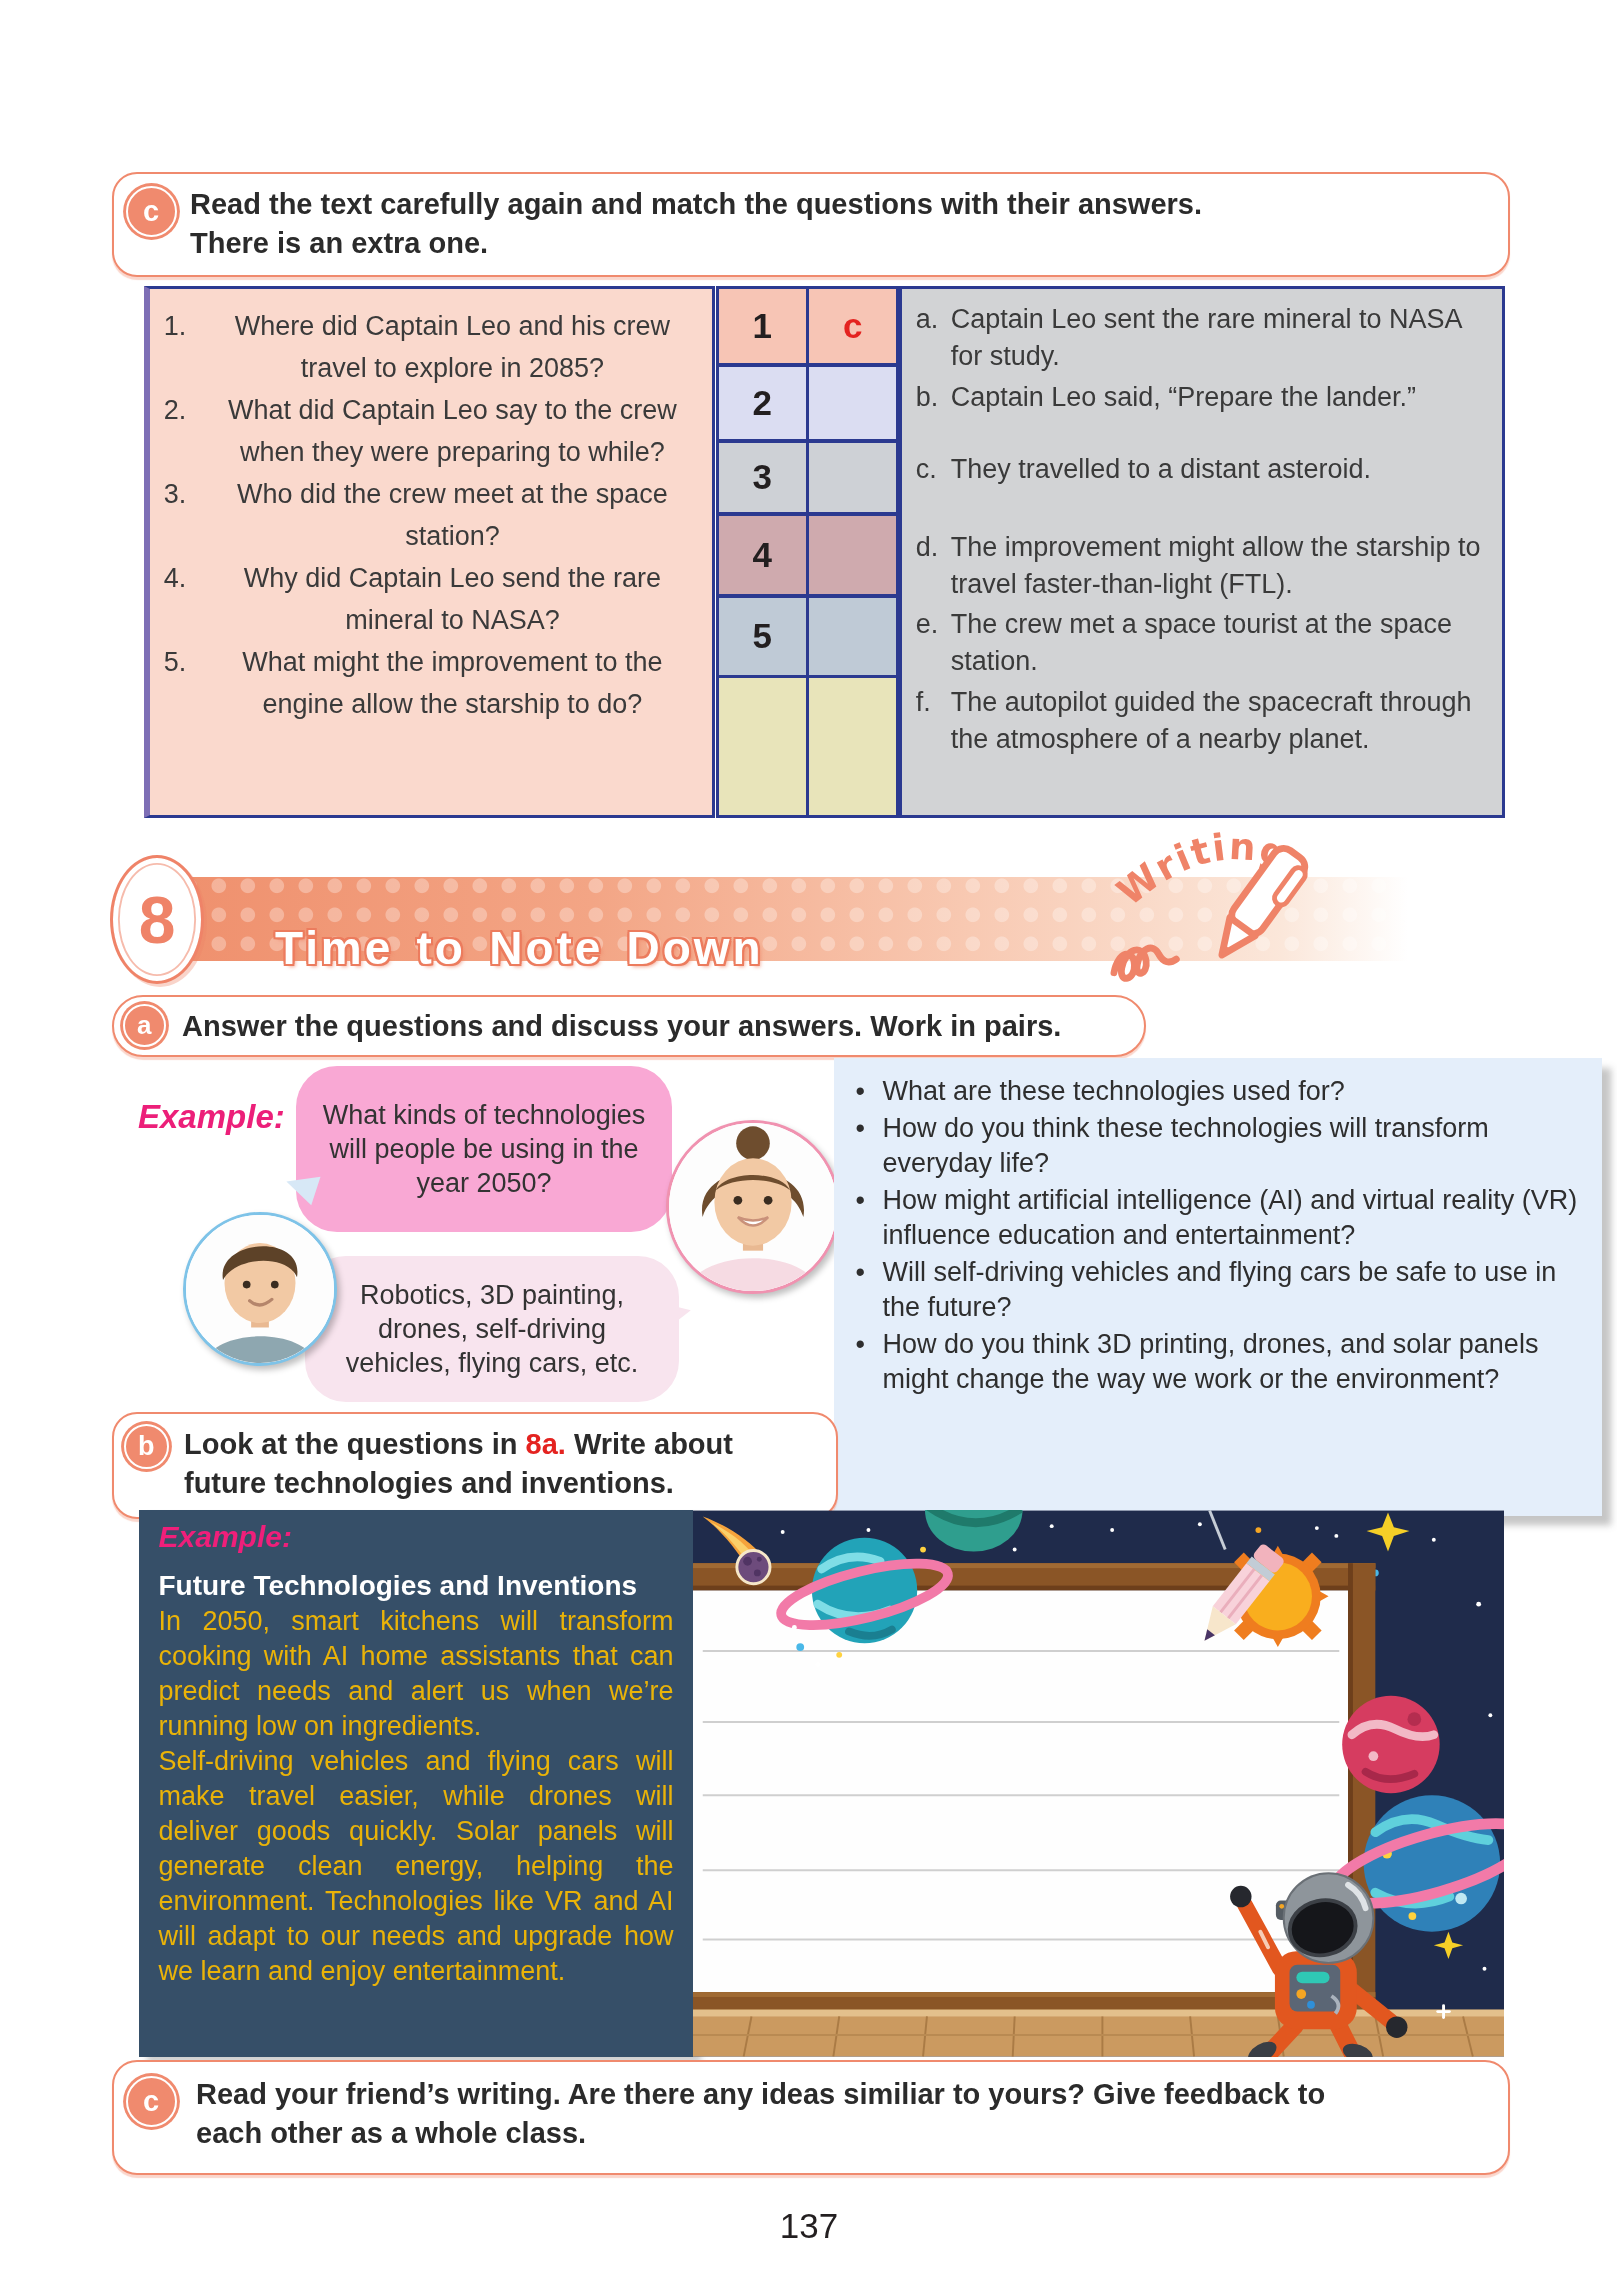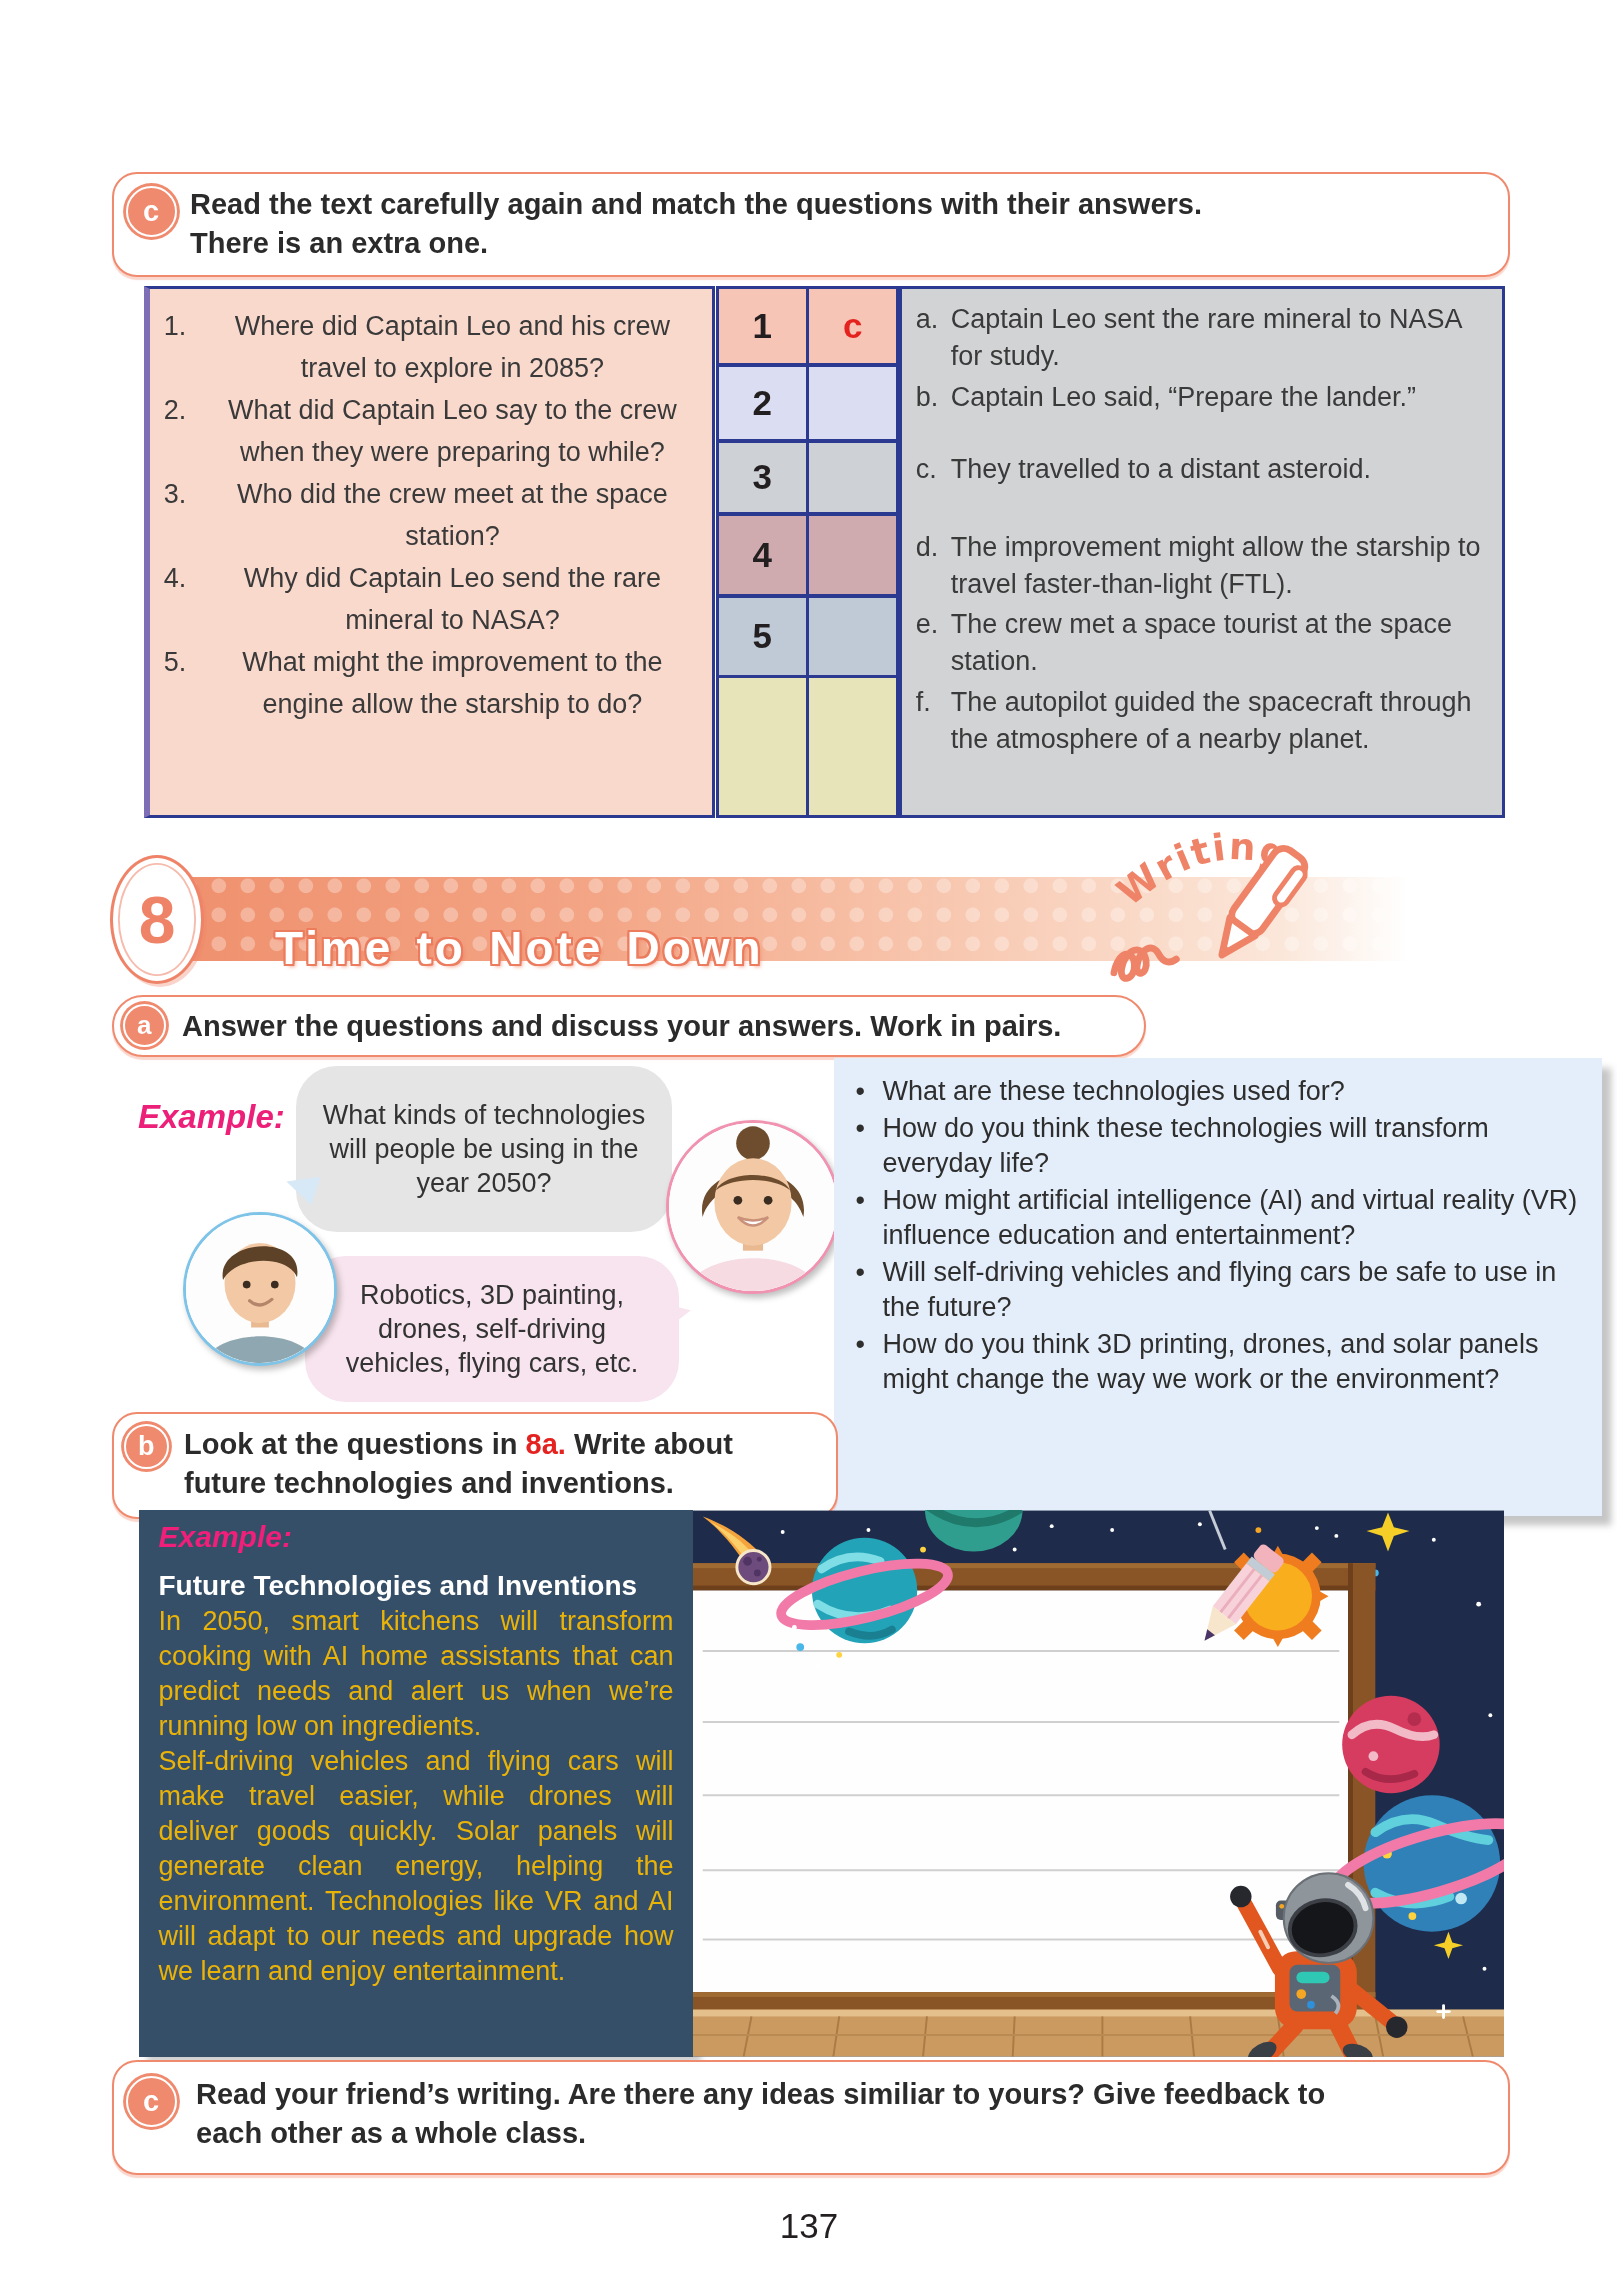--- a/index.html
+++ b/index.html
@@ -51,21 +51,21 @@
     font-size:66px; font-weight:bold; color:#ef8368; }
   .banner-title { position:absolute; left:275px; top:889px; font-size:46px; font-weight:bold;
     letter-spacing:2.9px; word-spacing:7.8px; color:#fff;
     text-shadow:2px 0 0 #ec7c5e, -2px 0 0 #ec7c5e, 0 2px 0 #ec7c5e, 0 -2px 0 #ec7c5e,
       2px 2px 0 #ec7c5e, -2px -2px 0 #ec7c5e, 2px -2px 0 #ec7c5e, -2px 2px 0 #ec7c5e, 2.9px 2.9px 3.9px rgba(236,124,94,.6);margin-top:32px; }
 
   
   .example-label { position:absolute; font-weight:bold; font-style:italic; color:#ec1f79; font-size:33px; }
   .bubble { position:absolute; border-radius:41px; display:flex; align-items:center; justify-content:center;
             text-align:center; font-size:27px; line-height:34px; color:#333; padding:9.8px 21.5px; }
-  .bub-q { background:#e5e5e5; }
+  .bub-q { background:#f9a8d4; }
   .bub-q::before { content:""; position:absolute; left:-25px; bottom:33px;
     border:15.6px solid transparent; border-right:31px solid #d7e8f6; transform:rotate(18deg); }
   .bub-a { background:#f8e4ee; }
   .bub-a::before { content:""; position:absolute; right:-27px; top:41px;
     border:15.6px solid transparent; border-left:31px solid #f8e4ee; transform:rotate(-12deg); }
   .avatar { position:absolute; border-radius:50%; overflow:hidden; background:#fff;
             box-shadow:2.9px 3.9px 5.9px rgba(0,0,0,.25); }
   .avatar svg { display:block; width:100%; height:100%; }
 
   .qlist-panel { position:absolute; left:834px; top:1058px; width:768px; height:458px;

